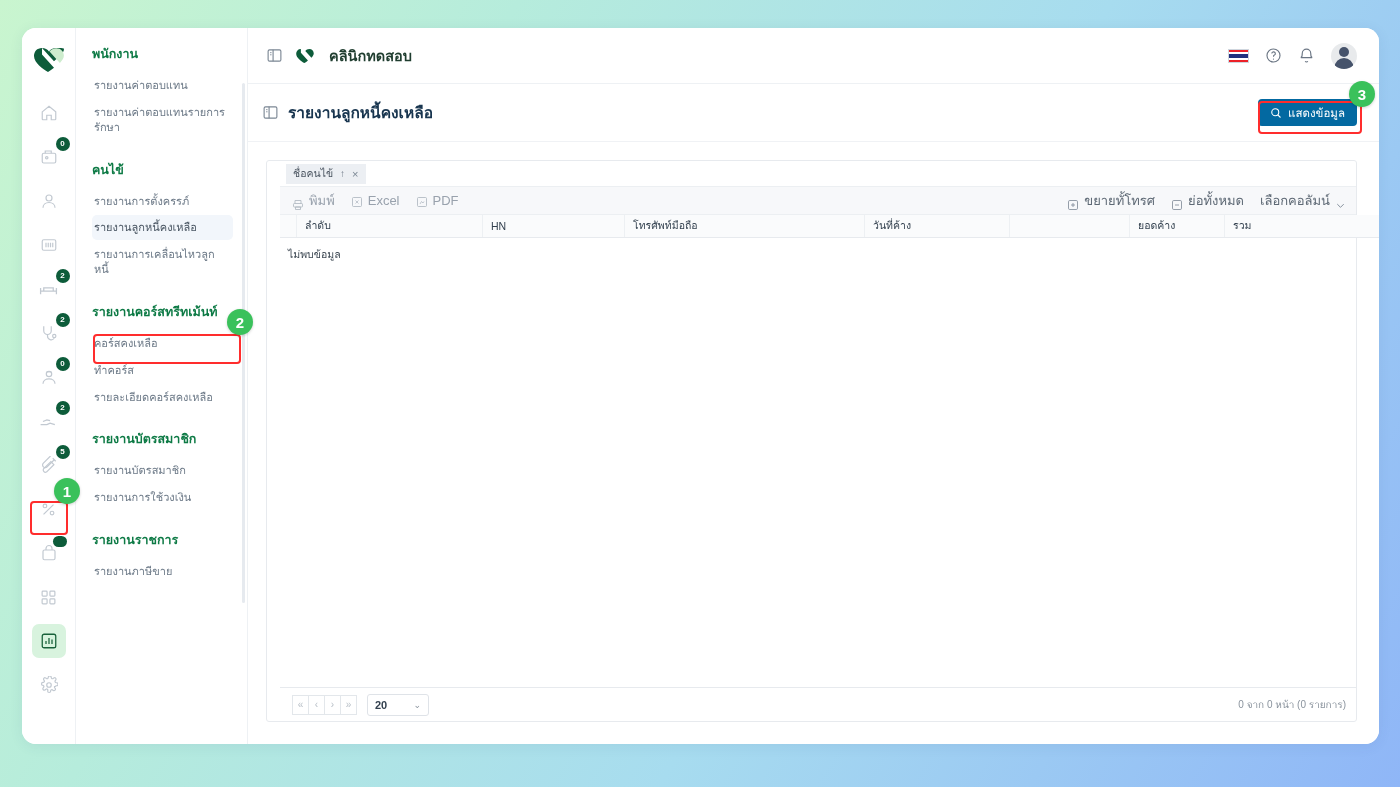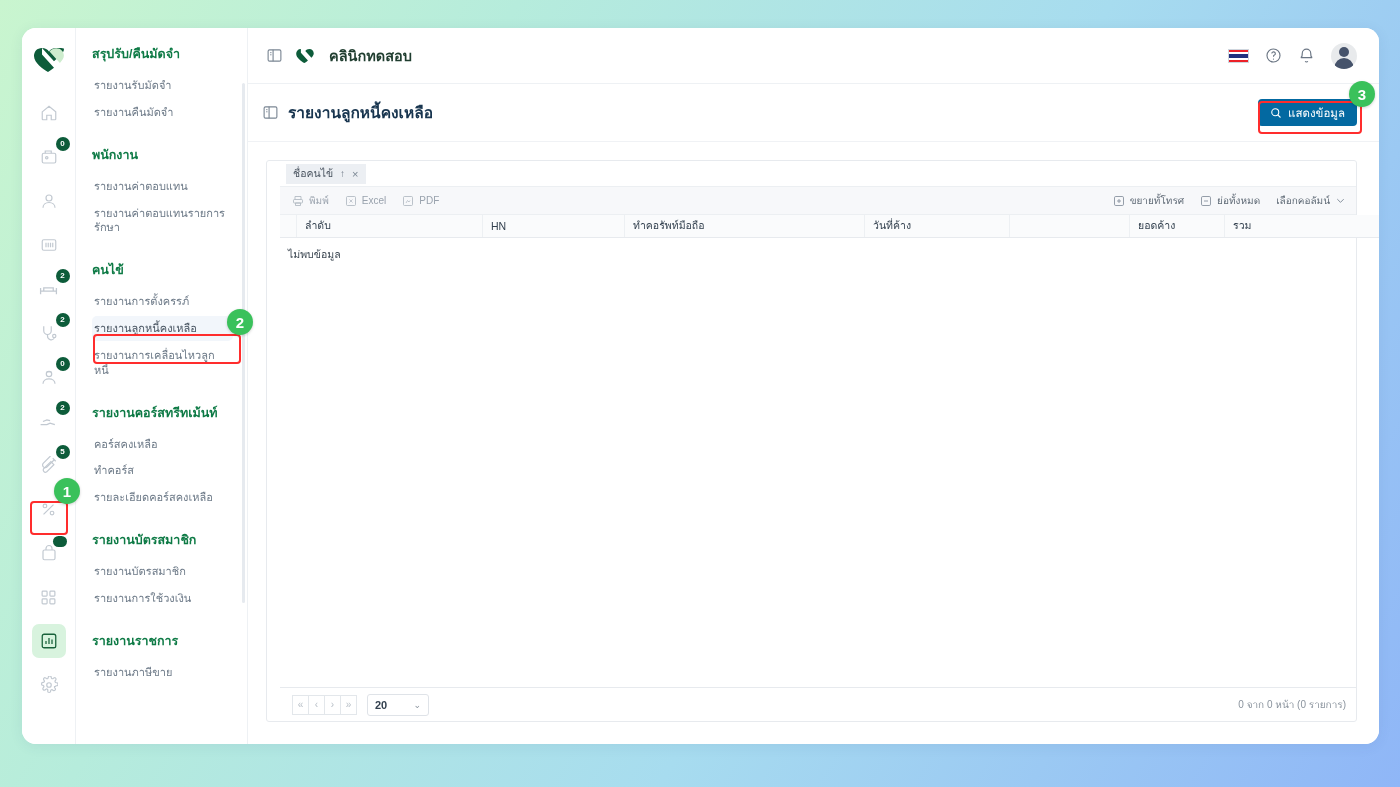--- a/index.html
+++ b/index.html
@@ -244,22 +244,22 @@
     height: 28px;
     flex: 0 0 28px;
     background: #f7f8fa;
     border-bottom: 1px solid #eceff2;
     display: flex;
     align-items: center;
     padding: 0 10px 0 12px;
     gap: 16px;
   }
   .tool {
-    display: flex; align-items: center; gap: 5px;
-    font-size: 10px;
+    display: flex; align-items: flex-end; gap: 5px;
+    font-size: 13px;
     color: #99a2ad;
     cursor: pointer;
   }
   .tool .ic { display: flex; color: #b0b8c1; }
   .tools-right { margin-left: auto; display: flex; align-items: center; gap: 16px; }
   .tools-right .tool { color: #5d6874; }
   .tools-right .tool .ic { color: #7b8794; }
 
   table.grid {
     width: 100%;
@@ -455,25 +455,20 @@
     <div class="rail-item">
       <svg width="18" height="18" viewBox="0 0 24 24" fill="none" stroke="currentColor" stroke-width="1.6">
         <circle cx="12" cy="12" r="3"></circle>
         <path d="M19.4 14a1.6 1.6 0 0 0 .3 1.8l.1.1a2 2 0 1 1-2.8 2.8l-.1-.1a1.6 1.6 0 0 0-2.7 1.1V20a2 2 0 1 1-4 0v-.1A1.6 1.6 0 0 0 7.5 18l-.1.1a2 2 0 1 1-2.8-2.8l.1-.1A1.6 1.6 0 0 0 4 12.5H4a2 2 0 1 1 0-4h.1A1.6 1.6 0 0 0 5.6 6l-.1-.1a2 2 0 1 1 2.8-2.8l.1.1a1.6 1.6 0 0 0 1.8.3H10a1.6 1.6 0 0 0 1-1.5V2a2 2 0 1 1 4 0v.1a1.6 1.6 0 0 0 2.7 1.1l.1-.1a2 2 0 1 1 2.8 2.8l-.1.1a1.6 1.6 0 0 0-.3 1.8V8a1.6 1.6 0 0 0 1.5 1H22a2 2 0 1 1 0 4h-.1a1.6 1.6 0 0 0-1.5 1z"></path>
       </svg>
     </div>
   </div>
 
   <div class="report-sidebar">
     <div class="rs-inner" id="sidebar-groups">
-        <div class="rs-group">
-          <div class="rs-group-title">สรุปรับ/คืนมัดจำ</div>
-          <div class="rs-link">รายงานรับมัดจำ</div>
-          <div class="rs-link">รายงานคืนมัดจำ</div>
-        </div>
         <div class="rs-group">
           <div class="rs-group-title">พนักงาน</div>
           <div class="rs-link">รายงานค่าตอบแทน</div>
           <div class="rs-link">รายงานค่าตอบแทนรายการรักษา</div>
         </div>
         <div class="rs-group">
           <div class="rs-group-title">คนไข้</div>
           <div class="rs-link">รายงานการตั้งครรภ์</div>
           <div class="rs-link active">รายงานลูกหนี้คงเหลือ</div>
           <div class="rs-link">รายงานการเคลื่อนไหวลูกหนี้</div>
@@ -630,21 +625,21 @@
             </div>
           </div>
         </div>
 
         <table class="grid">
           <thead>
             <tr>
               <th class="c-spacer"></th>
               <th class="c-order">ลำดับ</th>
               <th class="c-hn">HN</th>
-              <th class="c-phone">ทำคอรัพท์มือถือ</th>
+              <th class="c-phone">โทรศัพท์มือถือ</th>
               <th class="c-date">วันที่ค้าง</th>
               <th class="c-gap"></th>
               <th class="c-bal">ยอดค้าง</th>
               <th class="c-gap2"></th>
               <th class="c-sum">รวม</th>
             </tr>
           </thead>
         </table>
 
         <div class="empty-msg">ไม่พบข้อมูล</div>

